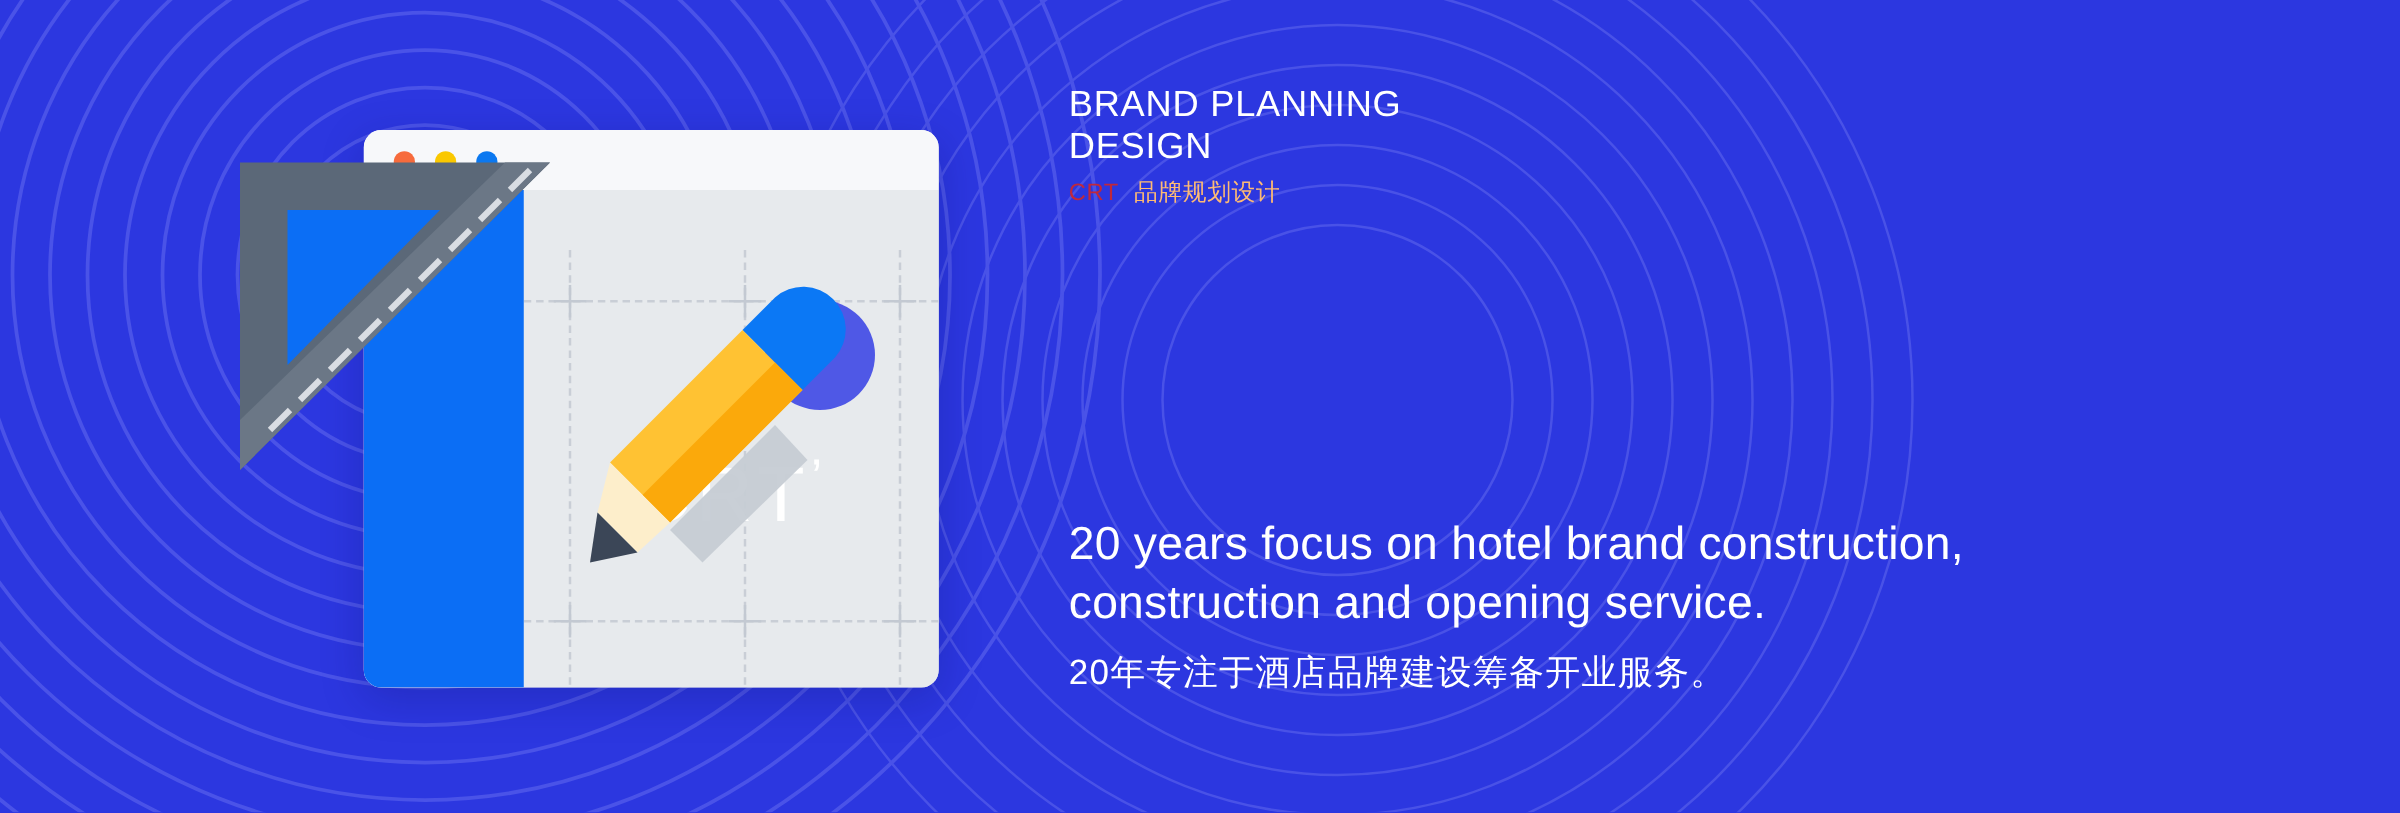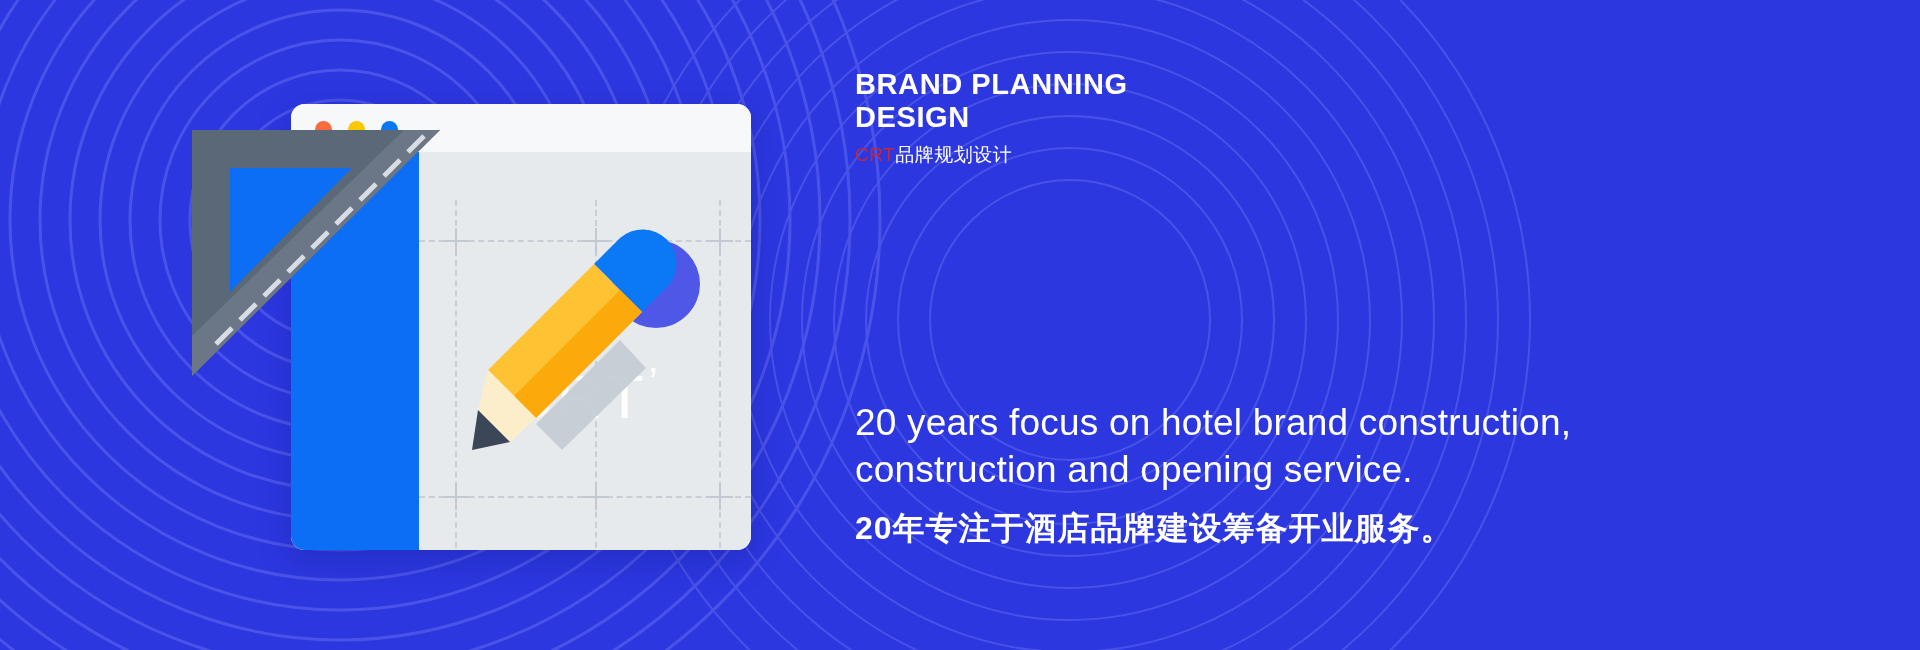--- a/index.html
+++ b/index.html
@@ -55,33 +55,33 @@
   }
   .crt-logo .tick{font-size:40px;vertical-align:super;}
   
   .ruler{position:absolute;left:190px;top:128px;}
   
   .pencil{position:absolute;left:470px;top:228px;}
   
   .head{position:absolute;left:855px;top:68px;}
   .head h1{
     margin:0;color:#ffffff;font-size:29px;line-height:1.13;
-    font-weight:700;letter-spacing:.6px;
+    font-weight:400;letter-spacing:.6px;
   }
   .head .sub{
     margin-top:11px;font-size:19px;letter-spacing:.5px;line-height:1;
   }
   .head .sub .crt{color:#c0283b;}
-  .head .sub .cn{color:#ffffff;}
-  .lead{position:absolute;left:855px;top:400px;width:1000px;}
+  .head .sub .cn{color:#fdba74;margin-left:12px;}
+  .lead{position:absolute;left:855px;top:412px;width:1000px;}
   .lead .en{
     color:#ffffff;font-size:37px;line-height:1.27;font-weight:400;letter-spacing:.2px;
   }
   .lead .cn{
-    margin-top:14px;color:#ffffff;font-size:32px;line-height:1.25;letter-spacing:1px;font-weight:bold;
+    margin-top:14px;color:#ffffff;font-size:28px;line-height:1.25;letter-spacing:1px;
   }
 </style>
 </head>
 <body>
 
 <div class="banner">
 
   <div class="rings">
     <svg width="1100" height="1100" viewBox="0 0 1100 1100" aria-hidden="true">
       <g fill="none" stroke="#4a53e8" stroke-width="3">

